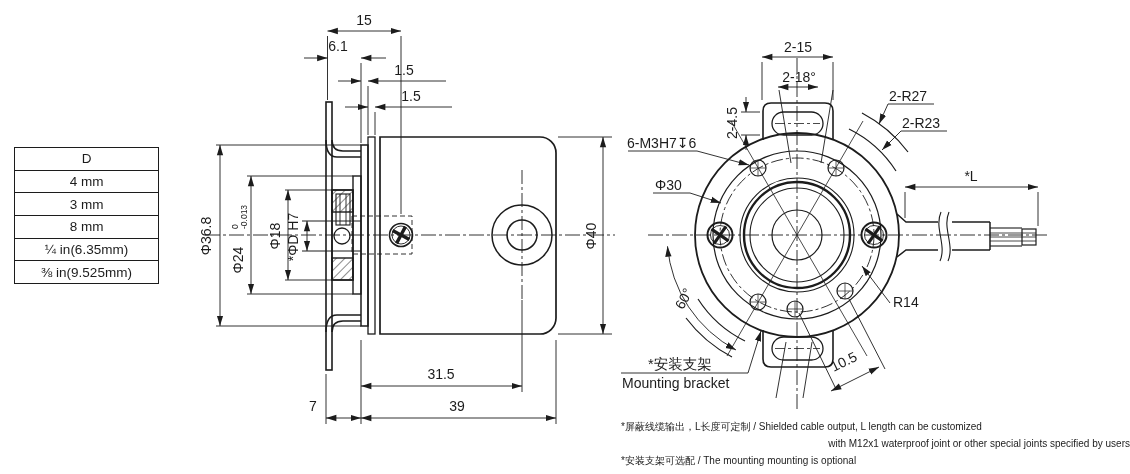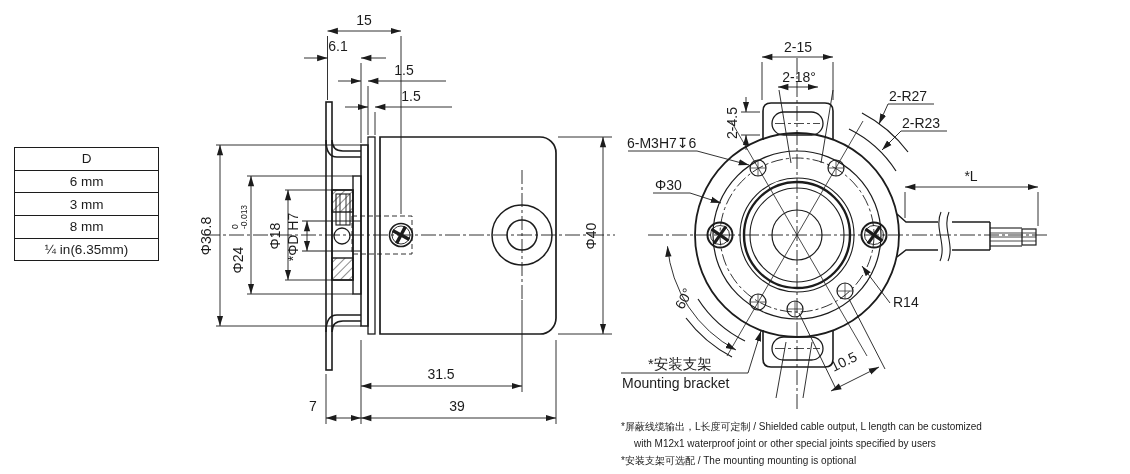--- a/index.html
+++ b/index.html
@@ -5,34 +5,35 @@
   html,body{margin:0;padding:0;background:#fff;}
   #stage{position:relative;width:1130px;height:474px;background:#fff;overflow:hidden;
          font-family:"Liberation Sans", sans-serif;color:#1c1c1c;}
   #dtable{position:absolute;left:14px;top:147px;width:143px;border:1.6px solid #1c1c1c;}
   #dtable .trow{height:21.7px;border-top:1.6px solid #1c1c1c;display:flex;align-items:center;
                 justify-content:center;font-size:13.5px;white-space:nowrap;}
   #dtable .trow:first-child{border-top:none;}
   #tech-svg{position:absolute;left:0;top:0;}
   #notes{position:absolute;left:621px;top:418px;width:509px;font-size:10px;line-height:17px;}
   #notes .nline{white-space:nowrap;}
-  #notes .nline.indent{padding-left:13px;}
+  #notes .nline.indent{padding-left:13px;text-align:right;}
   svg text{font-family:"Liberation Sans", sans-serif;fill:#1c1c1c;}
 </style>
 </head>
 <body>
 
 <div id="stage">
 
   <div id="dtable">
     <div class="trow">D</div>
-    <div class="trow">6 mm</div>
+    <div class="trow">4 mm</div>
     <div class="trow">3 mm</div>
     <div class="trow">8 mm</div>
     <div class="trow">¼ in(6.35mm)</div>
+    <div class="trow">⅜ in(9.525mm)</div>
   </div>
 
   <svg id="tech-svg" width="1130" height="474" viewBox="0 0 1130 474">
     <defs>
       <marker id="ae" orient="auto" markerWidth="13" markerHeight="9" refX="11.5" refY="4.5">
         <path d="M0,1 L11.5,4.5 L0,8 z" fill="#1c1c1c"></path>
       </marker>
       <marker id="as" orient="auto" markerWidth="13" markerHeight="9" refX="1" refY="4.5">
         <path d="M12.5,1 L1,4.5 L12.5,8 z" fill="#1c1c1c"></path>
       </marker>

